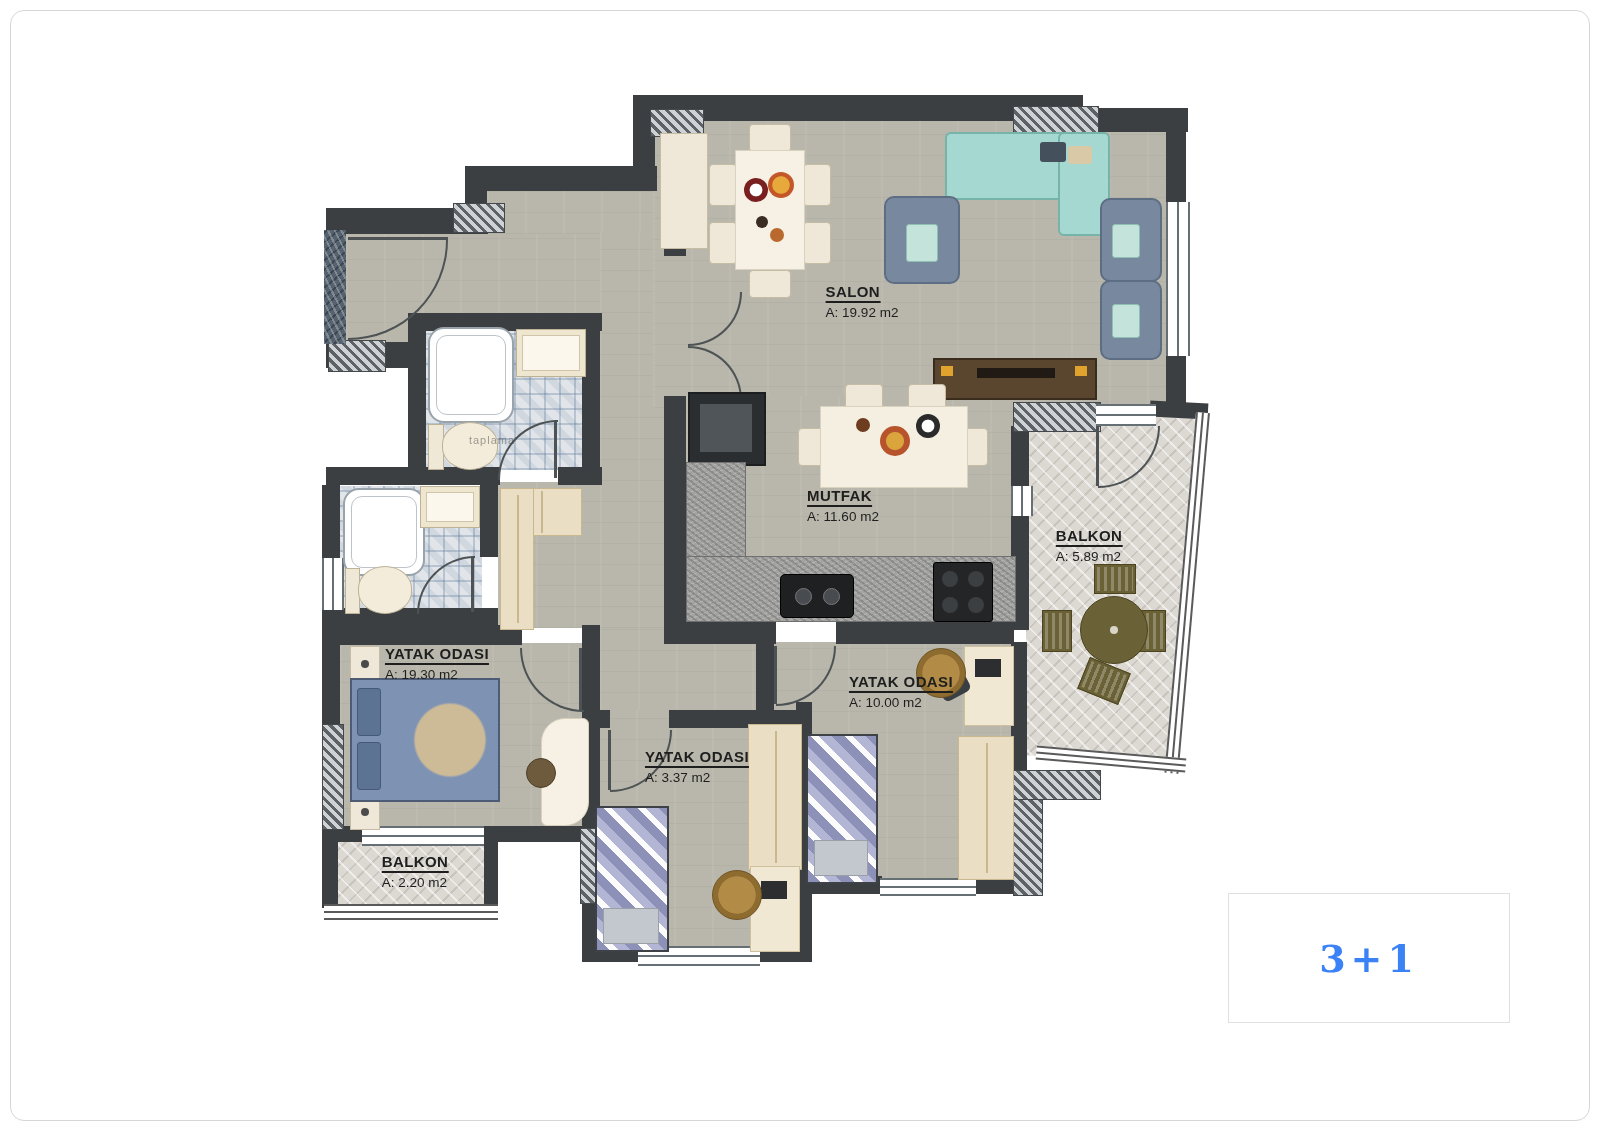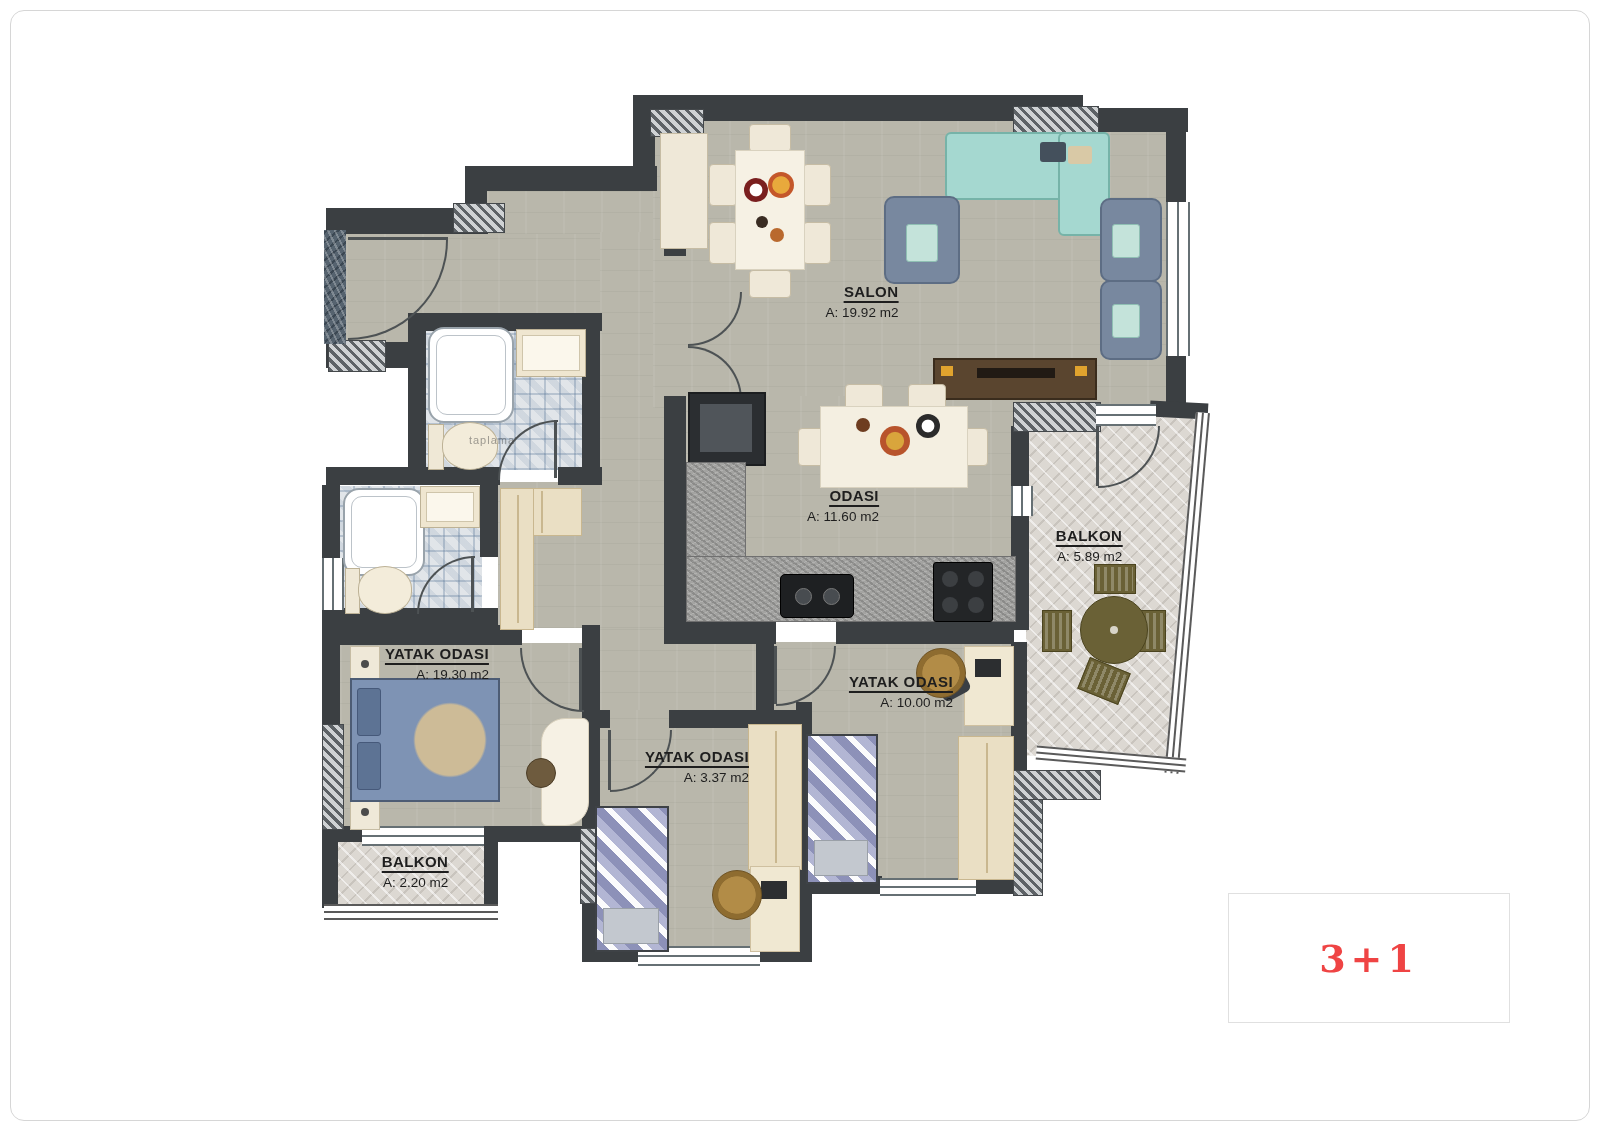--- a/index.html
+++ b/index.html
@@ -64,28 +64,28 @@
   .toilet-bowl{background:#f3ecda;border:1.5px solid #bdb296;border-radius:50% / 46%;}
   .toilet-tank{background:#efe8d6;border:1.5px solid #bdb296;}
   .sinkb{background:#efe6d0;border:1.5px solid #bdb296;}
   .sinkb::after{content:"";position:absolute;inset:5px;background:#fbf7ec;border:1px solid #cfc5ab;}
   .olive{background:#6a6136;border:1.5px solid #4b441f;}
   .olive-str{background:#6a6136;border:1.5px solid #4b441f;}
   .olive-str::after{content:"";position:absolute;inset:2px;background:repeating-linear-gradient(90deg,rgba(255,255,255,.25) 0 3px,transparent 3px 7px);}
   .rug{border-radius:50%;background:radial-gradient(circle,#b28c47 0 54%,#8e6c30 56% 100%);border:1px solid #6e5324;}
   .circ{border-radius:50%;}
   
-  .rlabel{position:absolute;transform:translateX(-50%);text-align:right;color:#1e1e1e;white-space:nowrap;}
+  .rlabel{position:absolute;transform:translateX(-50%);text-align:left;color:#1e1e1e;white-space:nowrap;}
   .rname{font-weight:bold;font-size:15px;letter-spacing:.4px;border-bottom:2px solid #1e1e1e;padding-bottom:1px;display:inline-block;}
   .rarea{font-size:13.5px;margin-top:2px;}
   .wmark{position:absolute;transform:translateX(-50%);font-size:11px;color:rgba(70,70,70,.5);letter-spacing:1px;}
   
   .tbox{position:absolute;left:1228px;top:893px;width:280px;height:128px;background:#fff;border:1px solid #e0e0e0;
         display:flex;flex-direction:column;align-items:center;justify-content:center;gap:4px;}
-  .t1{font-family:"DejaVu Serif",serif;font-weight:bold;font-size:38px;letter-spacing:5px;color:#ef4444;}
+  .t1{font-family:"DejaVu Serif",serif;font-weight:bold;font-size:38px;letter-spacing:5px;color:#3b82f6;}
   .t2{font-family:"DejaVu Serif",serif;font-weight:bold;font-size:31px;letter-spacing:3px;color:#141414;}
 </style>
 </head>
 <body>
 
 <div class="canvas">
   <div class="frame"></div>
 
   <div class="abs floor" style="left:346px;top:232px;width:318px;height:112px"></div>
   <div class="abs floor" style="left:487px;top:188px;width:178px;height:46px"></div>
@@ -291,21 +291,21 @@
     <div class="abs" style="left:10px;top:12px;width:26px;height:18px;background:#2c2e30"></div>
   </div>
   <div class="abs" style="left:936px;top:664px;width:30px;height:34px;background:#3a3f44;border-radius:6px;transform:rotate(-28deg)"></div>
   <div class="abs rug" style="left:916px;top:648px;width:48px;height:48px"></div>
 
   <div class="rlabel" style="left:862px;top:283px">
     <div class="rname">SALON</div>
     <div class="rarea">A: 19.92 m2</div>
   </div>
   <div class="rlabel" style="left:843px;top:487px">
-    <div class="rname">ODASI</div>
+    <div class="rname">MUTFAK</div>
     <div class="rarea">A: 11.60 m2</div>
   </div>
   <div class="rlabel" style="left:1089px;top:527px">
     <div class="rname">BALKON</div>
     <div class="rarea">A: 5.89 m2</div>
   </div>
   <div class="rlabel" style="left:437px;top:645px">
     <div class="rname">YATAK ODASI</div>
     <div class="rarea">A: 19.30 m2</div>
   </div>

